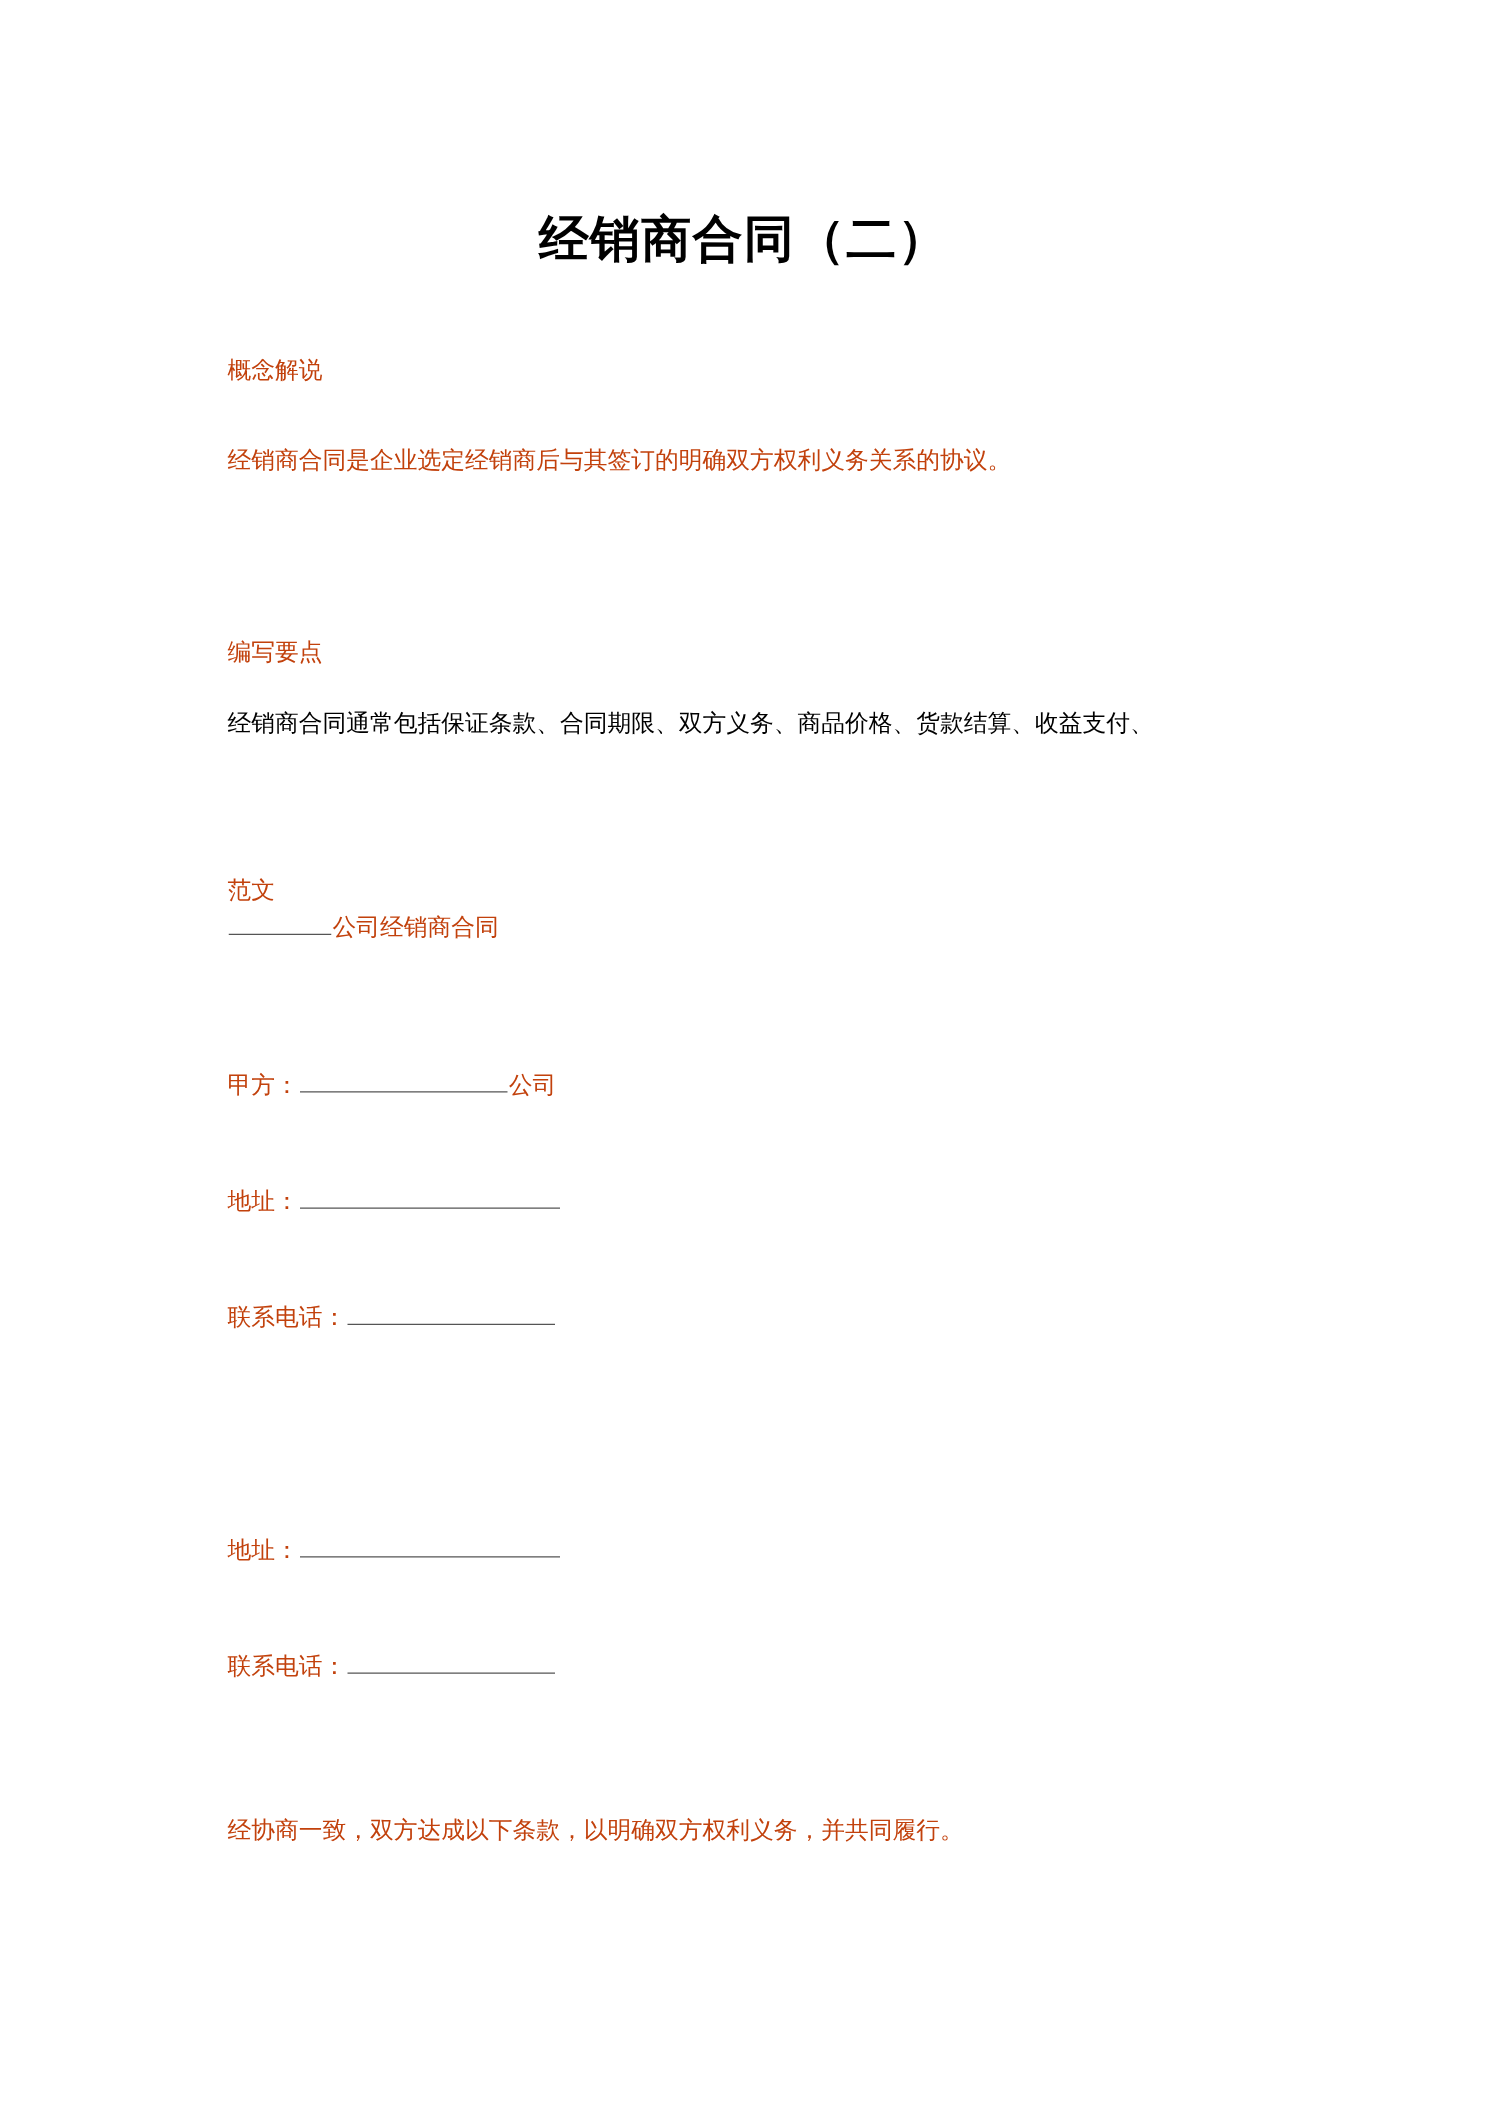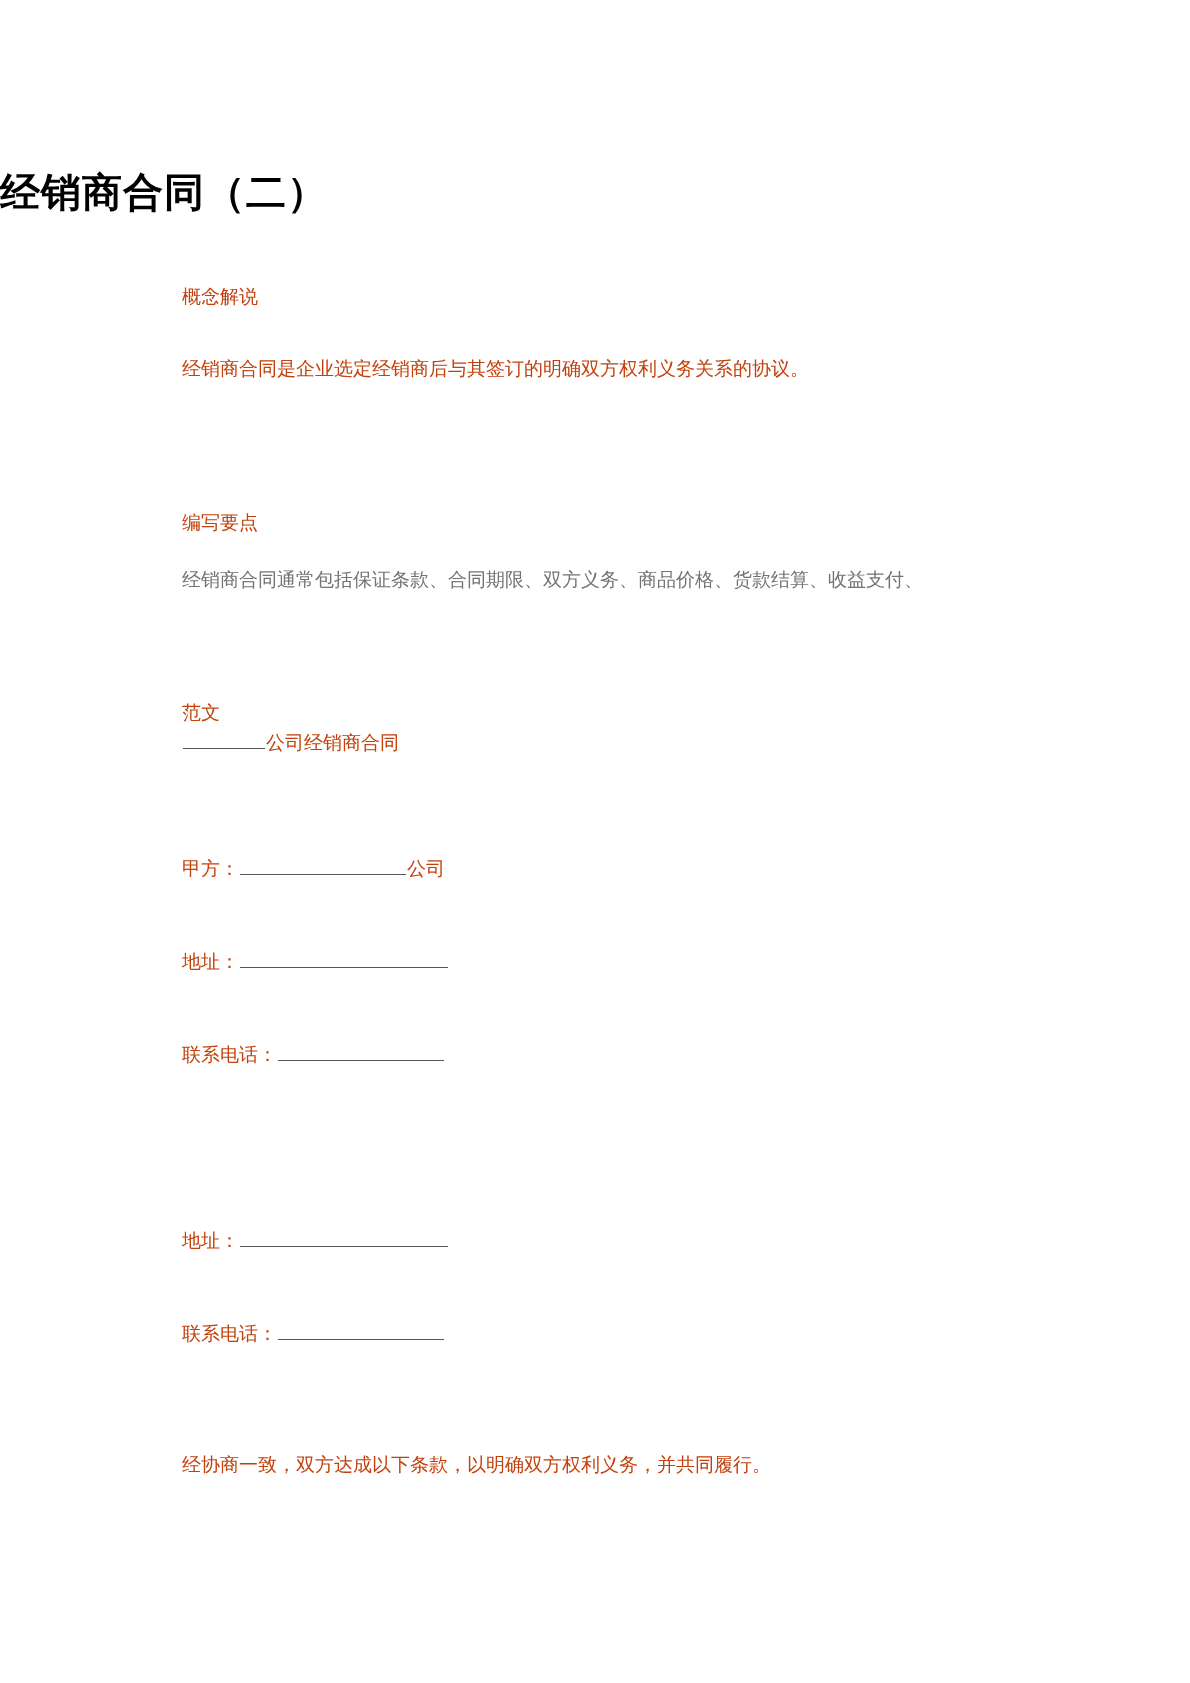--- a/index.html
+++ b/index.html
@@ -4,30 +4,30 @@
   <style>
     html, body { margin: 0; padding: 0; background: #ffffff; }
     body {
       width: 1190px; height: 1683px; position: relative; overflow: hidden;
       font-family: "DejaVu Serif", "Liberation Serif", serif;
       color: #111111;
     }
     .page { position: absolute; left: 0; top: 0; width: 1190px; height: 1683px; background: #fff; }
     .title {
       position: absolute; left: 0; width: 1190px; top: 162px;
-      text-align: left; font-size: 40px; font-weight: bold; line-height: 60px;
+      text-align: center; font-size: 40px; font-weight: bold; line-height: 60px;
       letter-spacing: 1px; color: #000;
     }
     .line {
       position: absolute; left: 182px; font-size: 19px; line-height: 32px;
       white-space: nowrap; color: #c2410c;
     }
     .para {
       position: absolute; left: 182px; width: 840px; font-size: 19px; line-height: 32px;
-      color: #737373;
+      color: #000000;
     }
     .blank {
       display: inline-block; border-bottom: 1px solid #555; height: 20px;
       vertical-align: baseline; margin: 0 1px;
     }
   </style>
 </head>
 <body>
 
 <div class="page">

